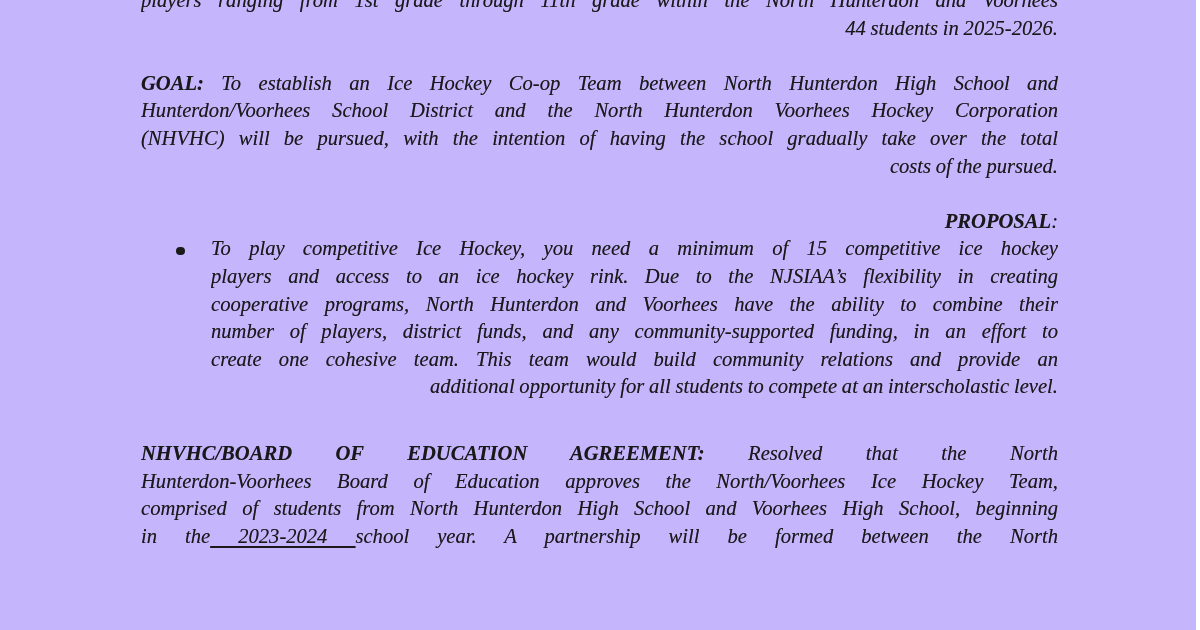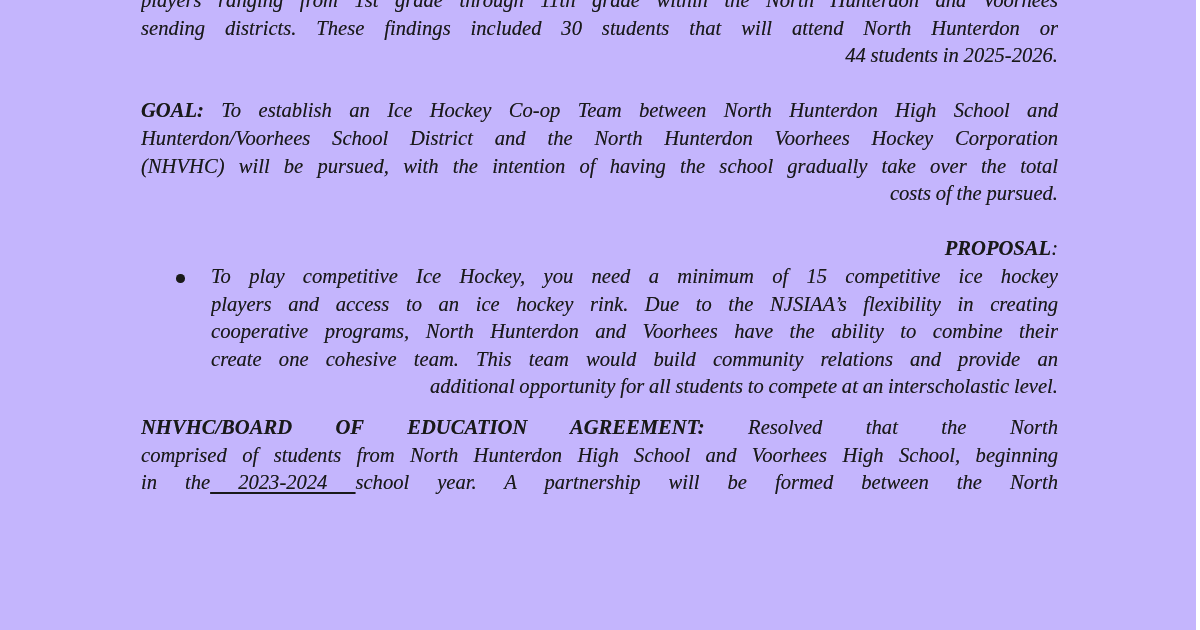--- a/index.html
+++ b/index.html
@@ -18,21 +18,21 @@
     position: absolute;
     left: 141px;
     top: -13px;
     width: 917px;
     font-size: 20.6px;
     word-spacing: -0.4px;
     text-shadow: 0 0 0.6px rgba(25,25,25,0.5);
     hyphens: none;
   }
   .para + .para { margin-top: 27.6px; }
-  .para.agreement { margin-top: 13px; }
+  .para.agreement { margin-top: 39px; }
   .line {
     line-height: 27.6px;
     height: 27.6px;
     overflow: hidden;
     text-align: right;
     white-space: normal;
   }
   .line.just {
     text-align: justify;
     text-align-last: justify;
@@ -58,43 +58,44 @@
   }
 </style>
 </head>
 <body>
 
 <div class="page">
   <div class="content">
 
     <div class="para">
       <div class="line just">players ranging from 1st grade through 11th grade within the North Hunterdon and Voorhees</div>
-      <div class="line just">sending districts. These findings included 30 students that will attend North Hunterdon or</div>
       <div class="line">44 students in 2025-2026.</div>
     </div>
 
     <div class="para">
       <div class="line just"><span class="b">GOAL:</span><span> To establish an Ice Hockey Co-op Team between North Hunterdon High School and</span></div>
       <div class="line just">Hunterdon/Voorhees School District and the North Hunterdon Voorhees Hockey Corporation</div>
       <div class="line just">(NHVHC) will be pursued, with the intention of having the school gradually take over the total</div>
       <div class="line">costs of the pursued.</div>
     </div>
 
     <div class="para">
       <div class="line"><span class="b">PROPOSAL</span><span>:</span></div>
       <div class="bullet-item">
         <span class="dot"></span>
         <div class="line just">To play competitive Ice Hockey, you need a minimum of 15 competitive ice hockey</div>
         <div class="line just">players and access to an ice hockey rink. Due to the NJSIAA’s flexibility in creating</div>
         <div class="line just">cooperative programs, North Hunterdon and Voorhees have the ability to combine their</div>
+        <div class="line just">number of players, district funds, and any community-supported funding, in an effort to</div>
         <div class="line just">create one cohesive team. This team would build community relations and provide an</div>
         <div class="line">additional opportunity for all students to compete at an interscholastic level.</div>
       </div>
     </div>
 
     <div class="para agreement">
       <div class="line just"><span class="b">NHVHC/BOARD OF EDUCATION AGREEMENT:</span><span> Resolved that the North</span></div>
+      <div class="line just">Hunterdon-Voorhees Board of Education approves the North/Voorhees Ice Hockey Team,</div>
       <div class="line just">comprised of students from North Hunterdon High School and Voorhees High School, beginning</div>
       <div class="line just"><span>in the</span><span class="ul"> 2023-2024 </span><span>school year. A partnership will be formed between the North</span></div>
     </div>
 
   </div>
 </div>
 
 </body></html>

